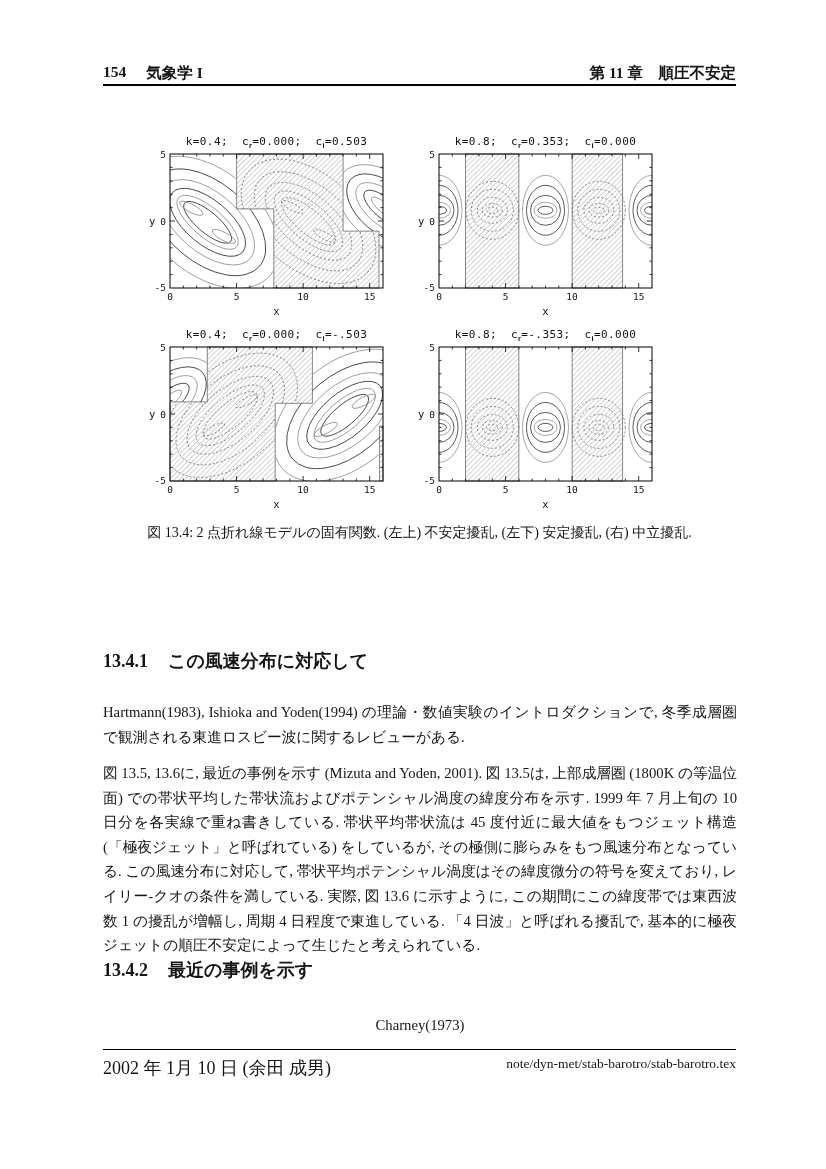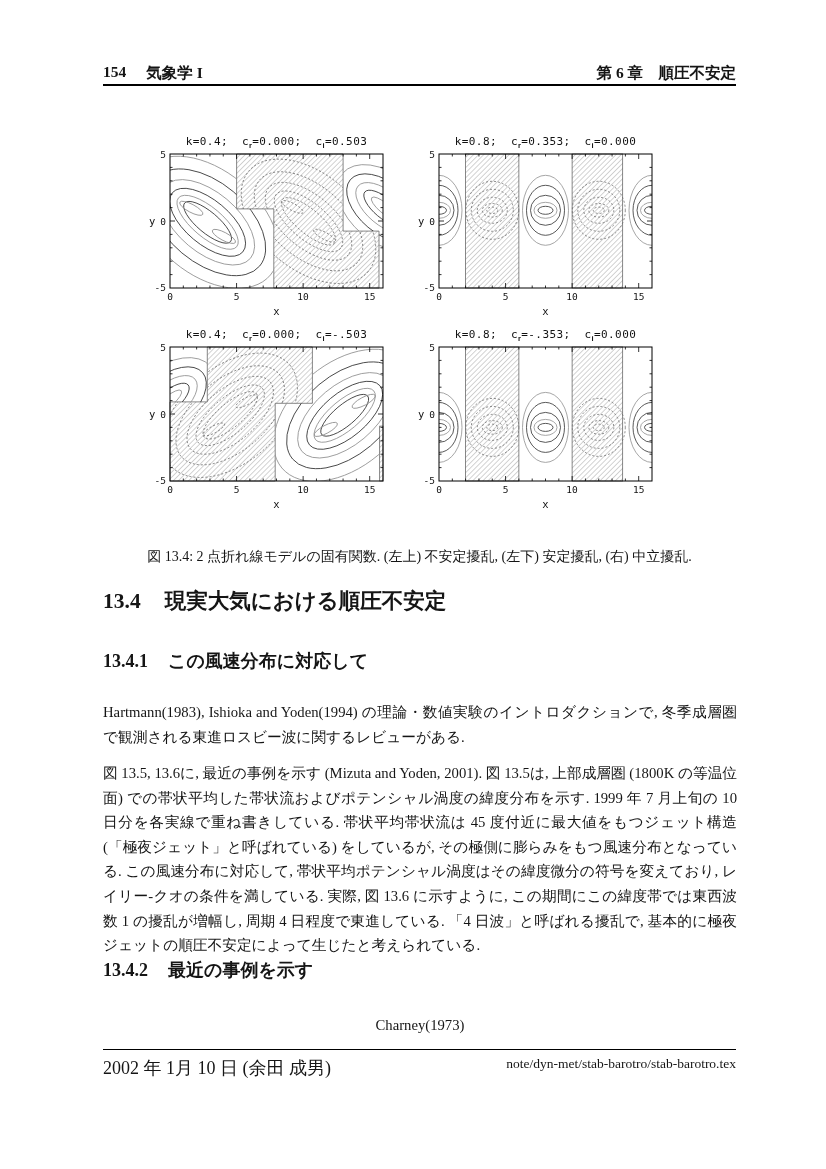--- a/index.html
+++ b/index.html
@@ -16,21 +16,21 @@
   .ptitle{font:11px "DejaVu Sans Mono","Liberation Mono",monospace;fill:#111;letter-spacing:.4px;}
   .ptitle .sub{font-size:7.5px;}
   .tickl{font:9.5px "DejaVu Sans Mono","Liberation Mono",monospace;fill:#111;}
   .alabel{font:10.5px "DejaVu Sans Mono","Liberation Mono",monospace;fill:#111;}
   .frame{fill:none;stroke:#000;stroke-width:1;}
   .ticks line{stroke:#000;stroke-width:.8;}
   .hz{fill:url(#hp);stroke:#555;stroke-width:.7;}
   .c1{fill:none;stroke:#2e2e2e;stroke-width:.8;}
   .c2{fill:none;stroke:#8f8f8f;stroke-width:.8;}
   .cd{fill:none;stroke:#6a6a6a;stroke-width:.8;stroke-dasharray:2 2;}
-  .caption{position:absolute;left:103px;top:548px;width:633px;text-align:center;font-size:14px;}
+  .caption{position:absolute;left:103px;top:524px;width:633px;text-align:center;font-size:14px;}
   
   .sec{position:absolute;left:103px;top:586px;font-size:21.5px;font-weight:bold;
        font-family:"Liberation Sans","DejaVu Sans",sans-serif;}
   .sec .num,.sub .num{font-family:"Liberation Serif","DejaVu Serif",serif;margin-right:24px;}
   .sub{position:absolute;left:103px;font-size:18px;font-weight:bold;
        font-family:"Liberation Sans","DejaVu Sans",sans-serif;}
   .sub1{top:649px;} .sub2{top:958px;}
   .sub .num{margin-right:20px;font-family:Liberation Serif, serif;}
   .para{position:absolute;left:103px;width:634px;font-size:14.7px;line-height:24.6px;text-align:justify;}
   .para1{top:700px;} .para2{top:761px;} .para3{top:1013px;text-align:center;}
@@ -41,21 +41,21 @@
 </style>
 </head>
 <body>
 
 <div class="page">
 
   <div class="hdr-left">
     <span>154</span>
     <span>気象学 I</span>
   </div>
-  <div class="hdr-right">第 6 章　順圧不安定</div>
+  <div class="hdr-right">第 11 章　順圧不安定</div>
   <div class="headrule"></div>
 
   <div class="figure">
     <svg width="0" height="0" style="position:absolute" aria-hidden="true">
       <defs>
         <pattern id="hp" width="3.6" height="3.6" patternUnits="userSpaceOnUse" patternTransform="rotate(45)">
           <line x1="0" y1="0" x2="0" y2="3.6" style="stroke:#5e5e5e;stroke-width:.55"></line>
         </pattern>
         <clipPath id="tlW">
             <polygon points="30,22 96.6,22 96.6,76.9 133.8,76.9 133.8,156 30,156"></polygon>
@@ -481,23 +481,20 @@
       <text class="tickl" x="26" y="26" text-anchor="end">5</text>
       <text class="tickl" x="26" y="92.5" text-anchor="end">0</text>
       <text class="tickl" x="26" y="159" text-anchor="end">-5</text>
       <text class="alabel" x="136.5" y="183" text-anchor="middle">x</text>
       <text class="alabel" x="9" y="92.5">y</text>
     </svg>
   </div>
 
   <div class="caption">図 13.4: 2 点折れ線モデルの固有関数. (左上) 不安定擾乱, (左下) 安定擾乱, (右) 中立擾乱.</div>
 
-  <div class="sec">
-    <span class="num">13.4</span><span>現実大気における順圧不安定</span>
-  </div>
 
   <div class="sub sub1">
     <span class="num">13.4.1</span><span>この風速分布に対応して</span>
   </div>
 
   <div class="para para1">Hartmann(1983), Ishioka and Yoden(1994) の理論・数値実験のイントロダクションで, 冬季成層圏で観測される東進ロスビー波に関するレビューがある.</div>
   <div class="para para2">図 13.5, 13.6に, 最近の事例を示す (Mizuta and Yoden, 2001). 図 13.5は, 上部成層圏 (1800K の等温位面) での帯状平均した帯状流およびポテンシャル渦度の緯度分布を示す. 1999 年 7 月上旬の 10 日分を各実線で重ね書きしている. 帯状平均帯状流は 45 度付近に最大値をもつジェット構造 (「極夜ジェット」と呼ばれている) をしているが, その極側に膨らみをもつ風速分布となっている. この風速分布に対応して, 帯状平均ポテンシャル渦度はその緯度微分の符号を変えており, レイリー-クオの条件を満している. 実際, 図 13.6 に示すように, この期間にこの緯度帯では東西波数 1 の擾乱が増幅し, 周期 4 日程度で東進している. 「4 日波」と呼ばれる擾乱で, 基本的に極夜ジェットの順圧不安定によって生じたと考えられている.</div>
 
   <div class="sub sub2">
     <span class="num">13.4.2</span><span>最近の事例を示す</span>

